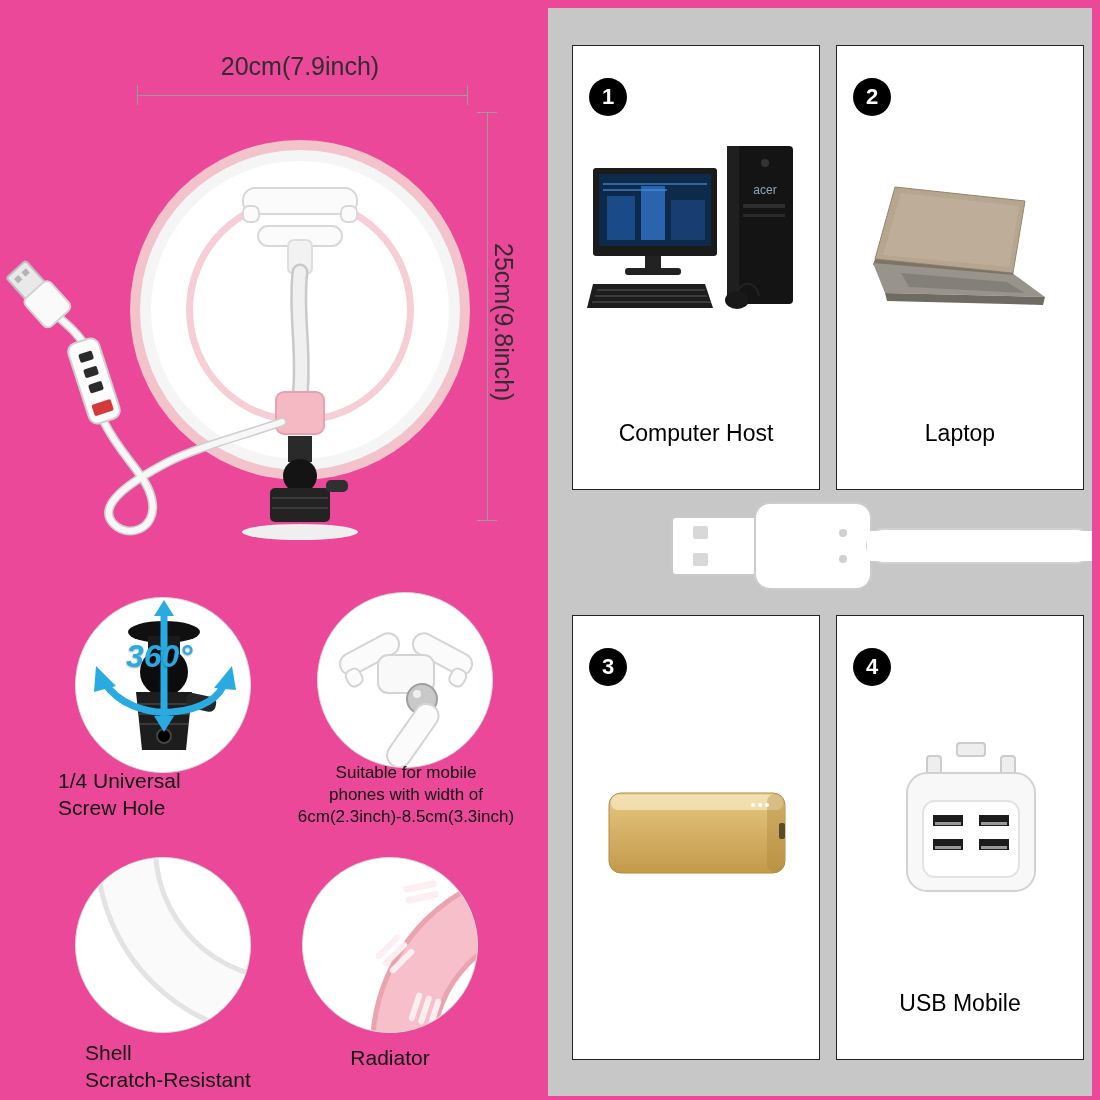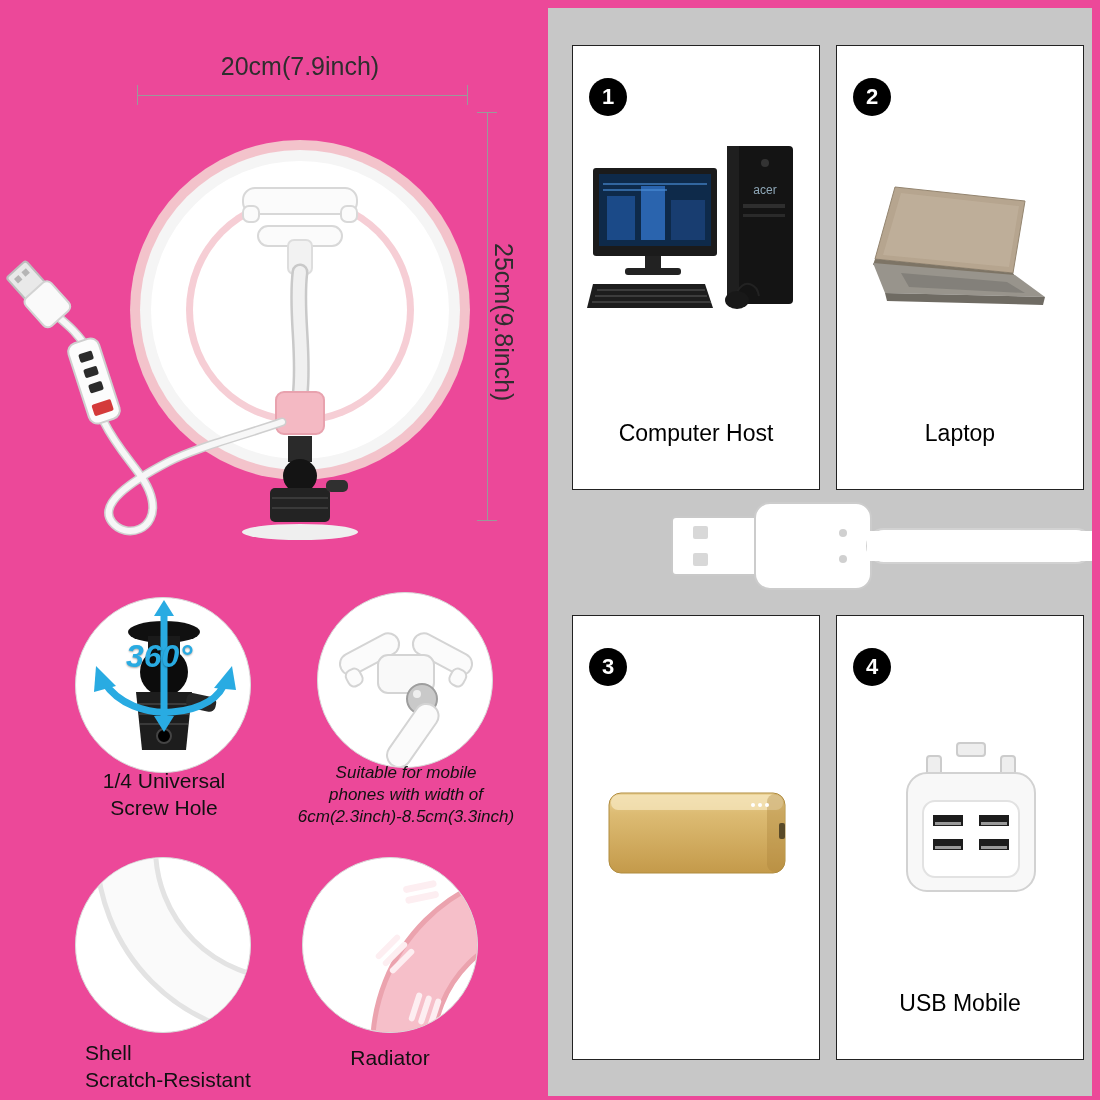--- a/index.html
+++ b/index.html
@@ -23,22 +23,22 @@
   .tick { background:#9a9a9a; position:absolute; }
   .tick-h { width:1px; height:20px; top:85px; }
   .tick-v { width:20px; height:1px; left:477px; }
 
   
   .callout-circle {
     position:absolute; width:176px; height:176px; border-radius:50%;
     border:1px solid #d9d9d9; background:#ffffff; overflow:hidden;
   }
   .callout-label { position:absolute; color:#111111; }
-  .cl-1 { left:58px; top:768px; width:212px; text-align:center; font-size:21px; line-height:1.28; }
-  .cl-2 { left:290px; top:762px; width:232px; text-align:center; font-size:17px; line-height:1.3;font-style:italic; }
+  .cl-1 { left:58px; top:768px; width:212px; text-align:left; font-size:21px; line-height:1.28; }
+  .cl-2 { left:290px; top:762px; width:232px; text-align:center; font-size:17px; line-height:1.3; }
   .cl-3 { left:85px; top:1040px; width:240px; text-align:left; font-size:21px; line-height:1.28; }
   .cl-4 { left:302px; top:1046px; width:176px; text-align:center; font-size:21px; }
   .rot-badge {
     position:absolute; left:50px; top:40px; font-size:32px; font-weight:bold;
     font-style:italic; color:#29abe2; text-shadow:0 1px 2px rgba(0,0,0,0.35); z-index:2;
   }
 
   
   .right-panel { left:548px; top:8px; width:544px; height:1088px; background:#c7c7c7; }
   .compat-card {

